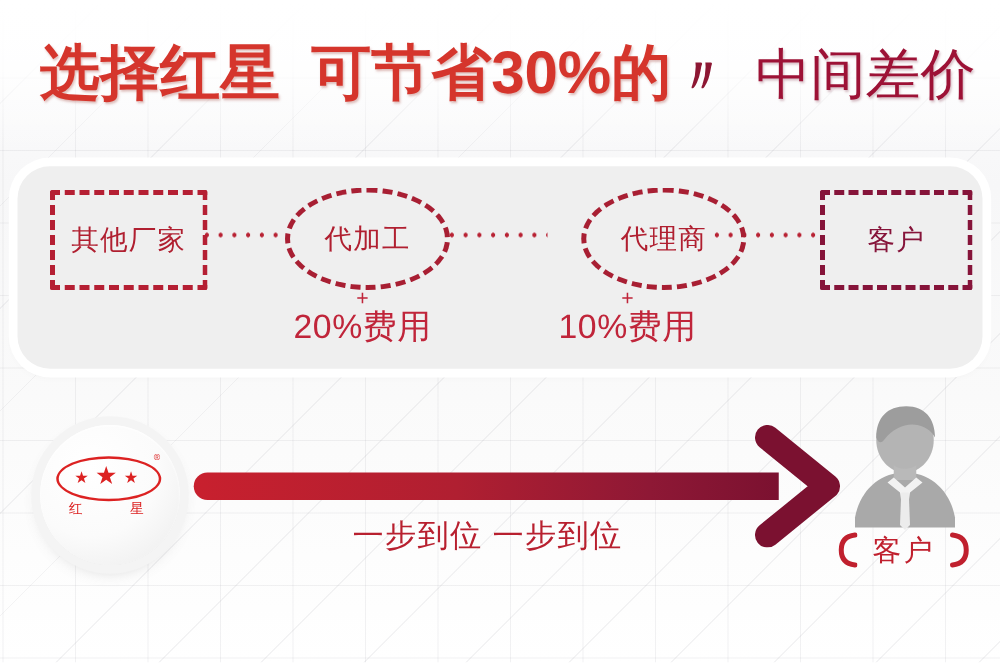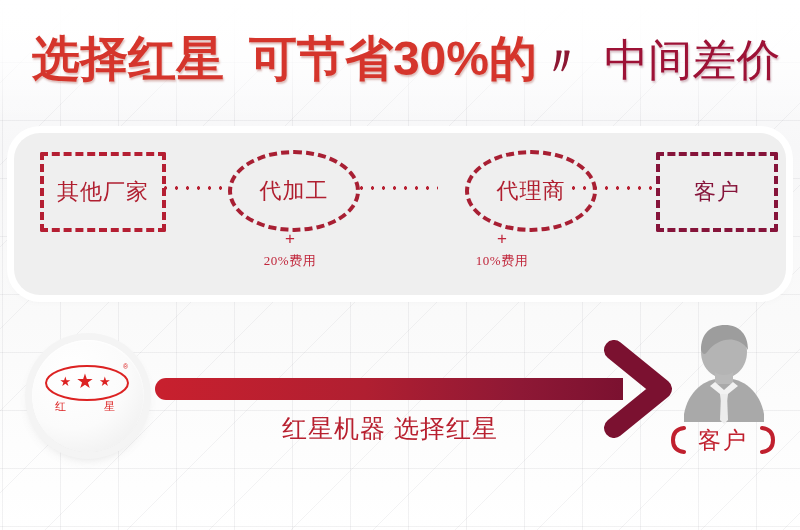--- a/index.html
+++ b/index.html
@@ -79,21 +79,21 @@
   #node-factory{left:40px;top:152px;width:118px;height:72px;}
   #node-oem{left:228px;top:150px;width:124px;height:74px;}
   #node-agent{left:465px;top:150px;width:124px;height:74px;}
   #node-client{left:656px;top:152px;width:114px;height:72px;}
 
   .fee{
     position:absolute;text-align:center;width:160px;
     color:#c0253a;font-family:"Liberation Sans","DejaVu Sans",sans-serif;
   }
   .fee .plus{font-size:17px;line-height:18px;}
-  .fee .amt{font-size:13px;line-height:26px;letter-spacing:.5px;font-family:Liberation Serif, serif;}
+  .fee .amt{font-size:27px;line-height:26px;letter-spacing:.5px;}
   #fee-oem{left:210px;top:230px;}
   #fee-agent{left:422px;top:230px;}
 
   .dotline{
     position:absolute;height:4px;top:186px;
     background-image:radial-gradient(circle, #b82233 1.6px, transparent 1.9px);
     background-size:11px 4px;background-repeat:repeat-x;
   }
   #dot-1{left:160px;width:66px;}
   #dot-2{left:356px;width:82px;}
@@ -224,21 +224,21 @@
     </div>
   </div>
 
   <div class="arrow-shaft"></div>
   <div class="arrow-head">
     <svg width="82" height="98" viewBox="0 0 82 98">
       <path d="M14 10 L62 49 L14 88" fill="none" stroke="#7b1130" stroke-width="20" stroke-linecap="round" stroke-linejoin="round"></path>
     </svg>
   </div>
 
-  <div class="arrow-caption">红星机器  选择红星</div>
+  <div class="arrow-caption">一步到位  一步到位</div>
 
   <div class="person">
     <svg width="112" height="112" viewBox="0 0 112 112">
       <g fill="#a9a9a9">
         <path d="M56 62 C36 62 20 76 16 98 L16 106 L96 106 L96 98 C92 76 76 62 56 62 Z"></path>
       </g>
       <g fill="#b4b4b4">
         <path d="M56 12 C42 12 33 22 33 36 C33 50 43 62 56 62 C69 62 79 50 79 36 C79 22 70 12 56 12 Z"></path>
       </g>
       <path d="M33 34 C33 18 42 9 57 9 C72 9 80 19 80 34 C78 30 74 26 66 24 C57 22 46 27 40 35 C37 39 35 39 33 34 Z" fill="#9d9d9d"></path>

